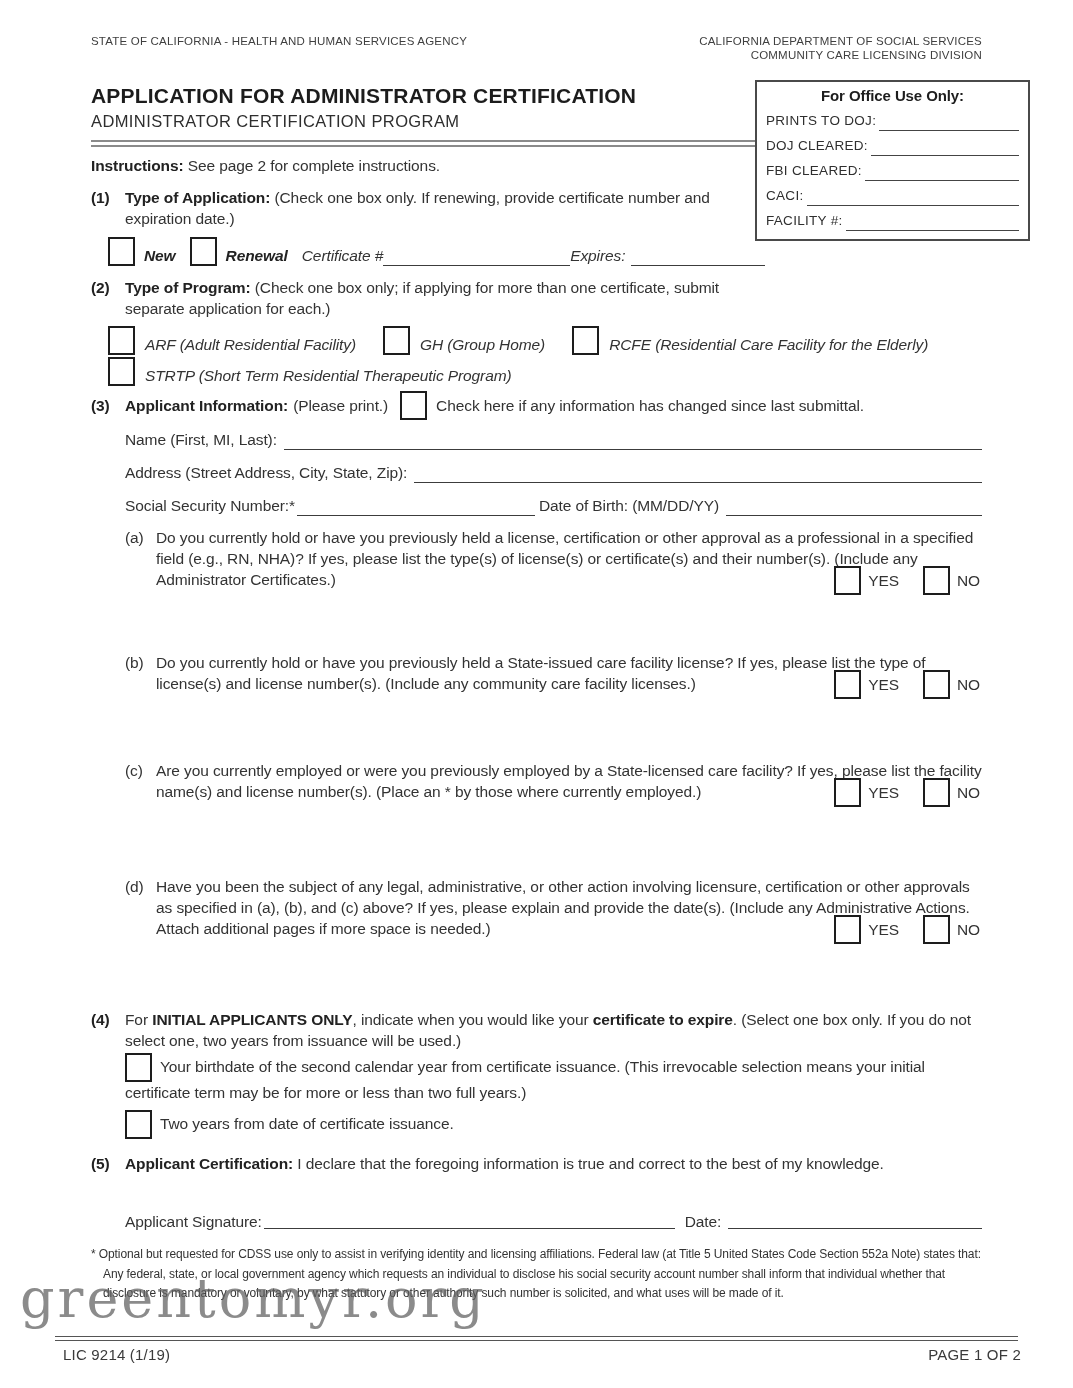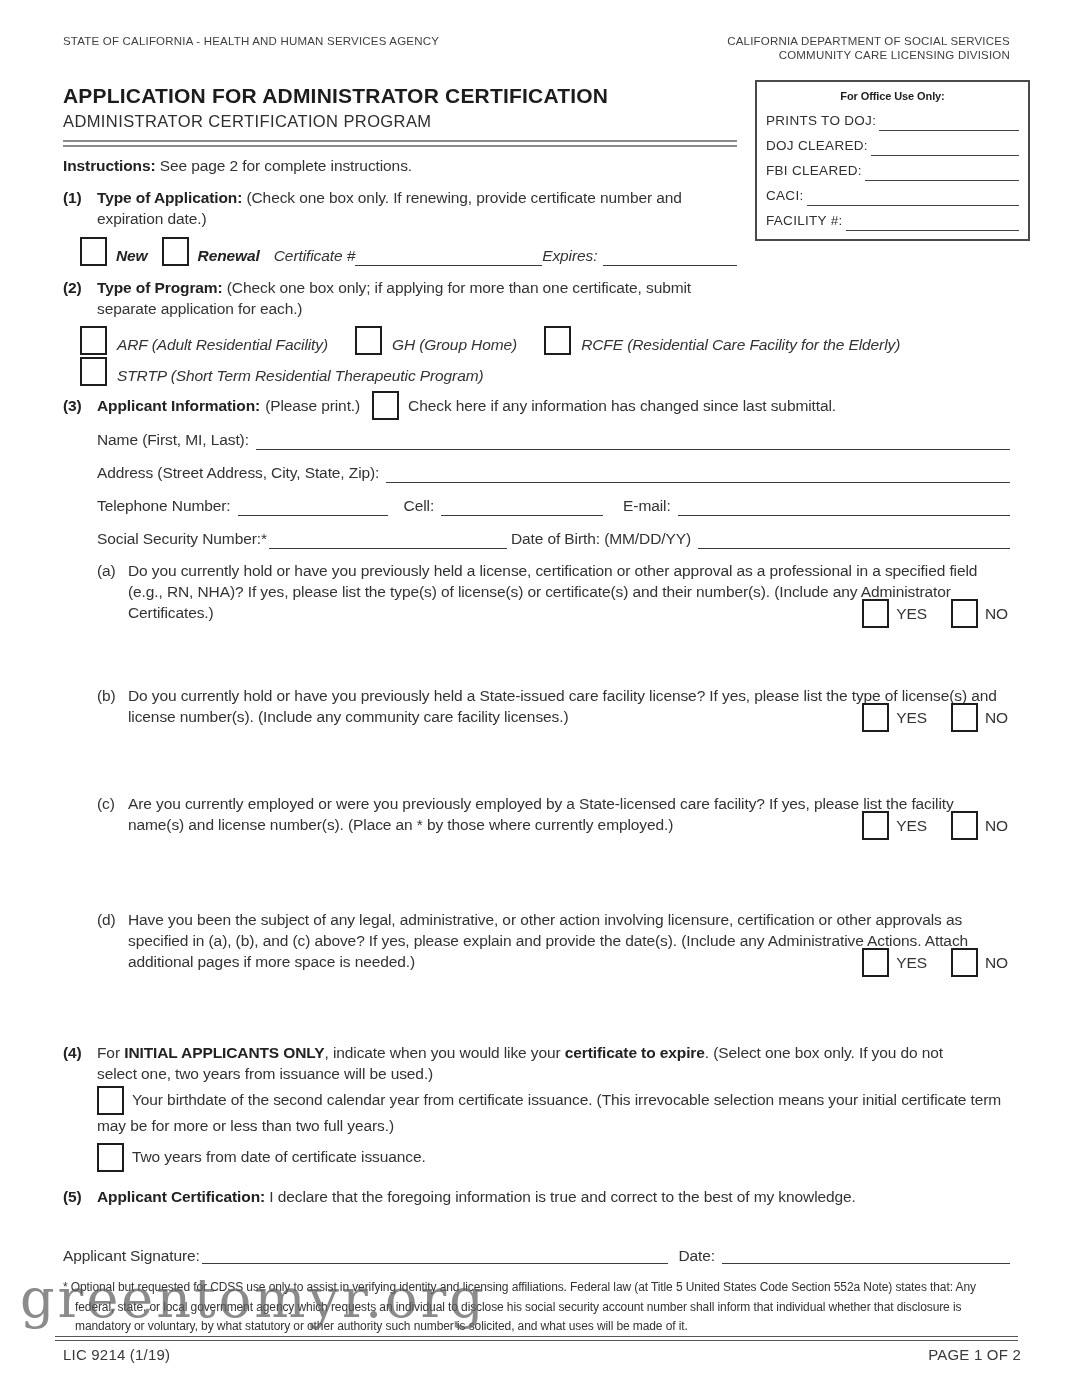--- a/index.html
+++ b/index.html
@@ -8,21 +8,21 @@
     width:1073px;height:1388px;
     margin:0 auto;
     background:#ffffff;
     font-family:"Liberation Sans", sans-serif;
     color:#333;
     font-size:15.5px;
     letter-spacing:-0.1px;
     line-height:21px;
     overflow:hidden;
   }
-  .content{padding:0 63px;}
+  .content{padding:0 91px;}
   
   .tophdr{display:flex;justify-content:space-between;align-items:flex-start;padding-top:34px;
     font-size:11.5px;line-height:14px;color:#3f3f3f;letter-spacing:0.2px;}
   .tophdr .right{text-align:right;}
   .title{margin-top:22px;font-size:21px;line-height:24px;font-weight:bold;color:#1c1c1c;letter-spacing:0.2px;}
   .subtitle{margin-top:3px;font-size:16.5px;line-height:20px;color:#2e2e2e;letter-spacing:0.4px;}
   .narrow{width:674px;}
   .dblrule{margin-top:9px;height:3px;border-top:2px solid #8a8a8a;border-bottom:2px solid #8a8a8a;}
   .instr{margin-top:8px;}
   b,.b{font-weight:bold;color:#222;}
@@ -55,30 +55,30 @@
   .yn .no{margin-left:24px;}
   .spacer-a{height:62px;}
   .spacer-b{height:66px;}
   .spacer-c{height:74px;}
   .spacer-d{height:70px;}
   
   .opt{margin-left:34px;margin-top:7px;max-width:915px;}
   .opt .cb{margin-right:8px;}
   .opt2{margin-top:2px;}
   
-  .sigrow{display:flex;align-items:center;margin-top:37px;height:22px;}
+  .sigrow{display:flex;align-items:flex-start;margin-left:34px;margin-top:37px;height:22px;}
   .sigrow .datelbl{margin-left:10px;white-space:nowrap;}
   .sig-fill{flex:1.62;border-bottom:1.5px solid #3c3c3c;height:17px;margin-left:2px;}
   .date-fill{flex:1;border-bottom:1.5px solid #3c3c3c;height:17px;margin-left:7px;}
   
   .footnote{margin-top:12px;font-size:12px;line-height:19.5px;max-width:950px;padding-left:12px;text-indent:-12px;}
   
   .officebox{position:absolute;top:80px;left:755px;width:253px;border:2px solid #4a4a4a;background:#fff;
     padding:4px 9px 8px;box-sizing:content-box;}
-  .officebox .obtitle{text-align:center;font-weight:bold;font-size:11px;color:#1d1d1d;line-height:20px;}
+  .officebox .obtitle{text-align:center;font-weight:bold;font-size:15px;color:#1d1d1d;line-height:20px;}
   .obrow{display:flex;align-items:flex-end;height:25px;font-size:13.5px;letter-spacing:0.3px;color:#2f2f2f;}
   .obrow .fill{flex:1;margin-left:3px;border-bottom:1.5px solid #444;height:14px;}
   
   .footrule{position:absolute;left:55px;right:55px;top:1336px;}
   .footrule .l1{border-top:1.5px solid #555;}
   .footrule .l2{border-top:1.5px solid #555;margin-top:3px;}
   .footrow{position:absolute;left:63px;right:52px;top:1344px;display:flex;justify-content:space-between;
     font-size:15px;color:#3a3a3a;letter-spacing:0.2px;}
   
   .watermark{position:absolute;left:20px;top:1288px;font-family:"DejaVu Serif",serif;font-weight:normal;
@@ -184,28 +184,20 @@
 
     <div class="frow" style="margin-top:8px;">
       <span class="lbl">Name (First, MI, Last):</span>
       <span class="fill grow"></span>
     </div>
     <div class="frow">
       <span class="lbl">Address (Street Address, City, State, Zip):</span>
       <span class="fill grow"></span>
     </div>
     <div class="frow">
-      <span class="lbl">Telephone Number:</span>
-      <span class="fill" style="width:150px;"></span>
-      <span class="lbl" style="margin-left:16px;">Cell:</span>
-      <span class="fill" style="width:162px;"></span>
-      <span class="lbl" style="margin-left:20px;">E-mail:</span>
-      <span class="fill grow"></span>
-    </div>
-    <div class="frow">
       <span class="lbl">Social Security Number:*</span>
       <span class="fill" style="width:238px;margin-left:2px;"></span>
       <span class="lbl" style="margin-left:4px;">Date of Birth: (MM/DD/YY)</span>
       <span class="fill grow"></span>
     </div>
 
     <div class="q" style="margin-top:11px;">
       <div class="qletter">(a)</div>
       <div class="qtext">Do you currently hold or have you previously held a license, certification or other approval as a professional in a specified field (e.g., RN, NHA)? If yes, please list the type(s) of license(s) or certificate(s) and their number(s). (Include any Administrator Certificates.)</div>
       <div class="yn">

